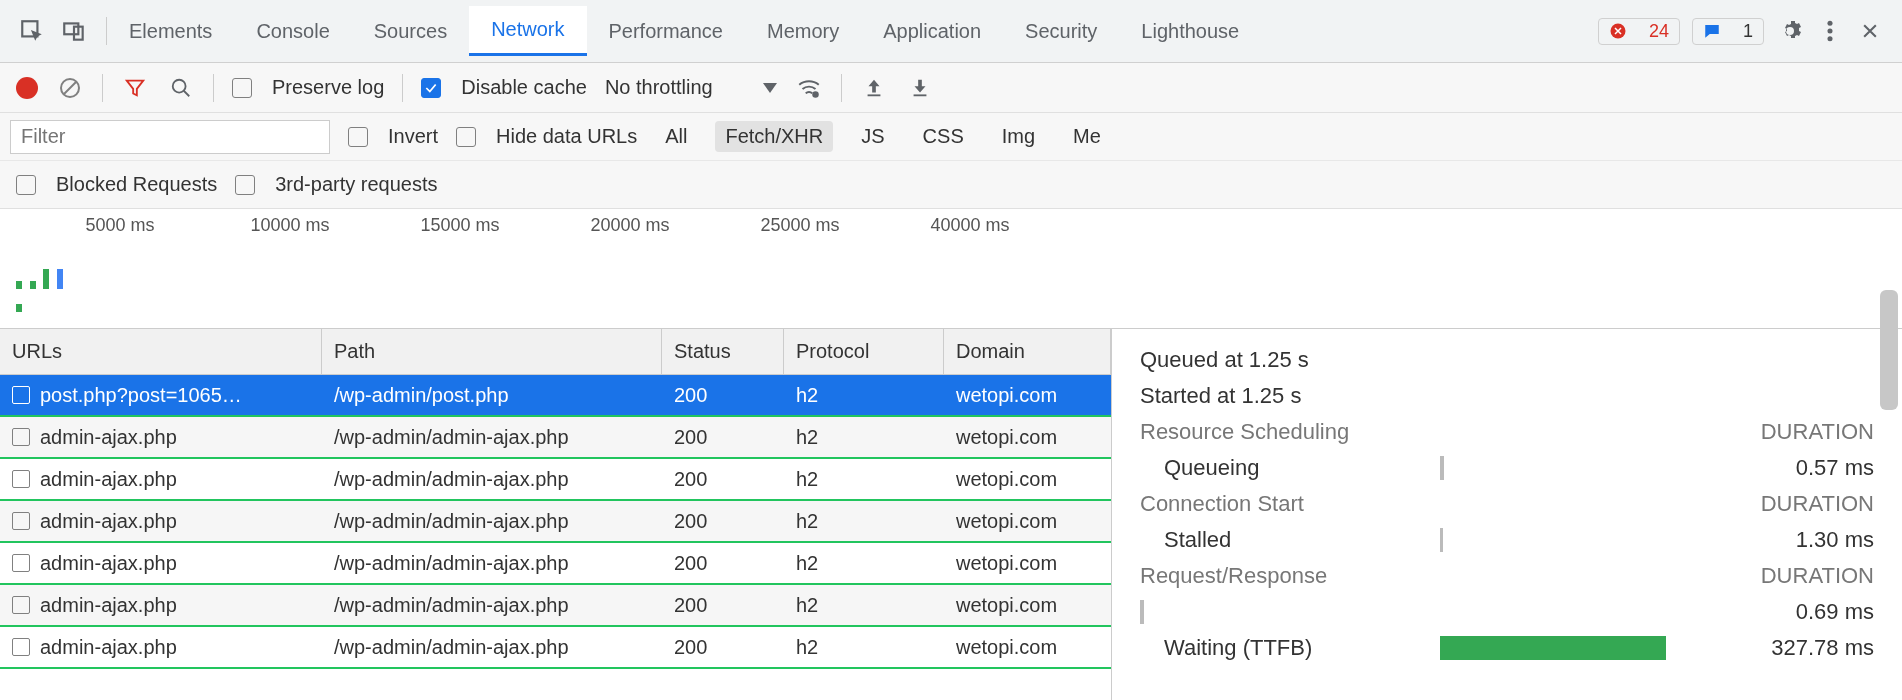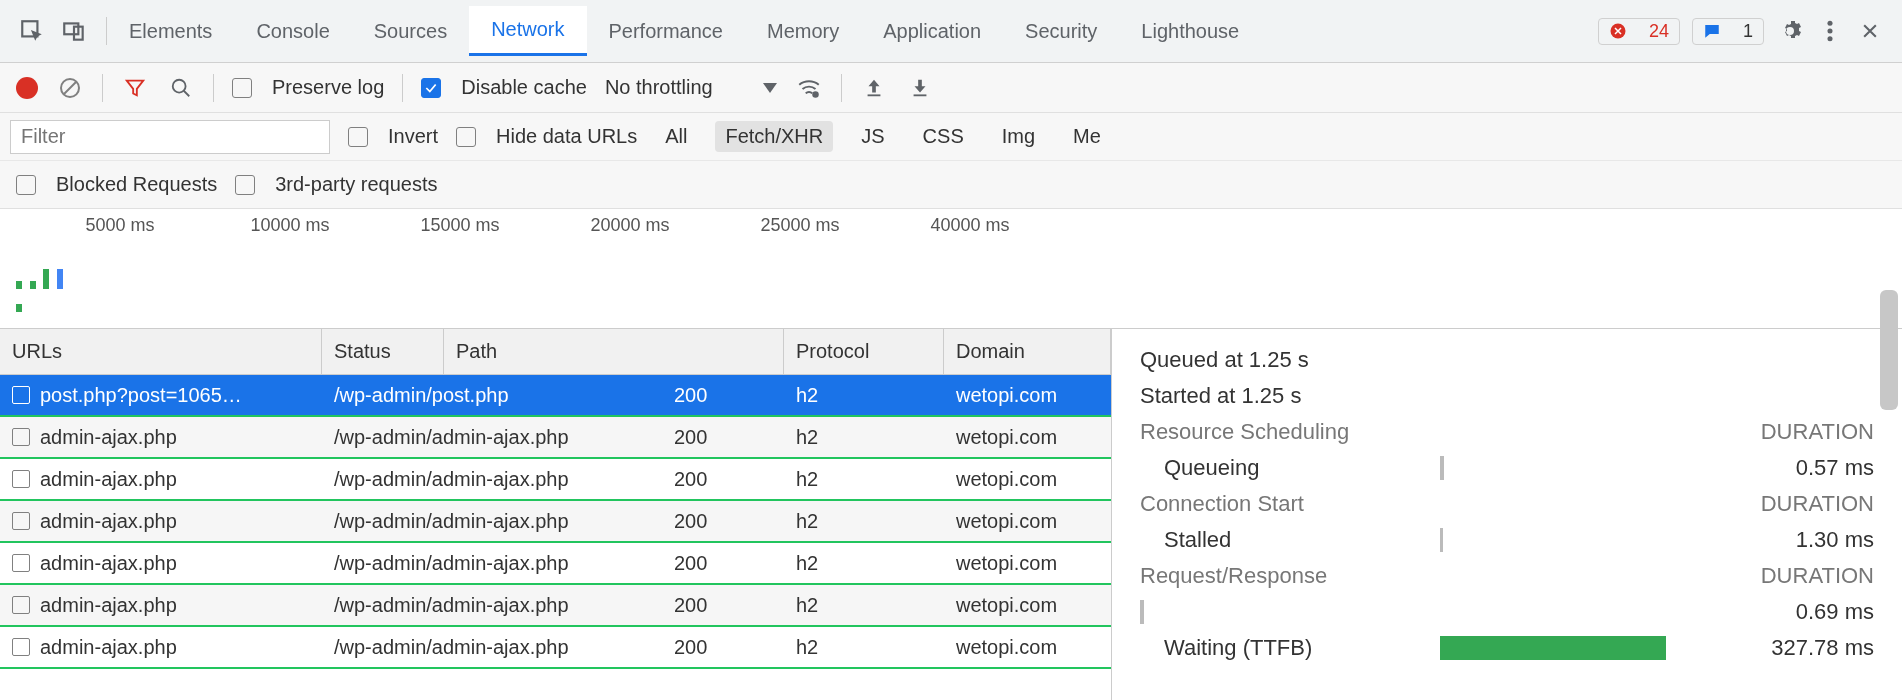--- a/index.html
+++ b/index.html
@@ -244,22 +244,22 @@
     <span class="g" style="background:#34a853;height:20px"></span>
     <span class="g" style="background:#4285f4;height:20px"></span>
     <span class="g" style="background:#34a853;height:8px"></span>
   </div>
 </div>
 
 <div class="split">
   <div class="table-side">
     <div class="thead">
       <div class="cell c-name">URLs</div>
+      <div class="cell c-path">Path</div>
       <div class="cell c-status">Status</div>
-      <div class="cell c-path">Path</div>
       <div class="cell c-proto">Protocol</div>
       <div class="cell c-domain">Domain</div>
     </div>
     <div class="tbody" id="tbody">
         <div class="trow selected">
           <div class="cell c-name">
             <span class="rowchk"></span>
             <span>post.php?post=1065…</span>
           </div>
           <div class="cell c-path">/wp-admin/post.php</div>

